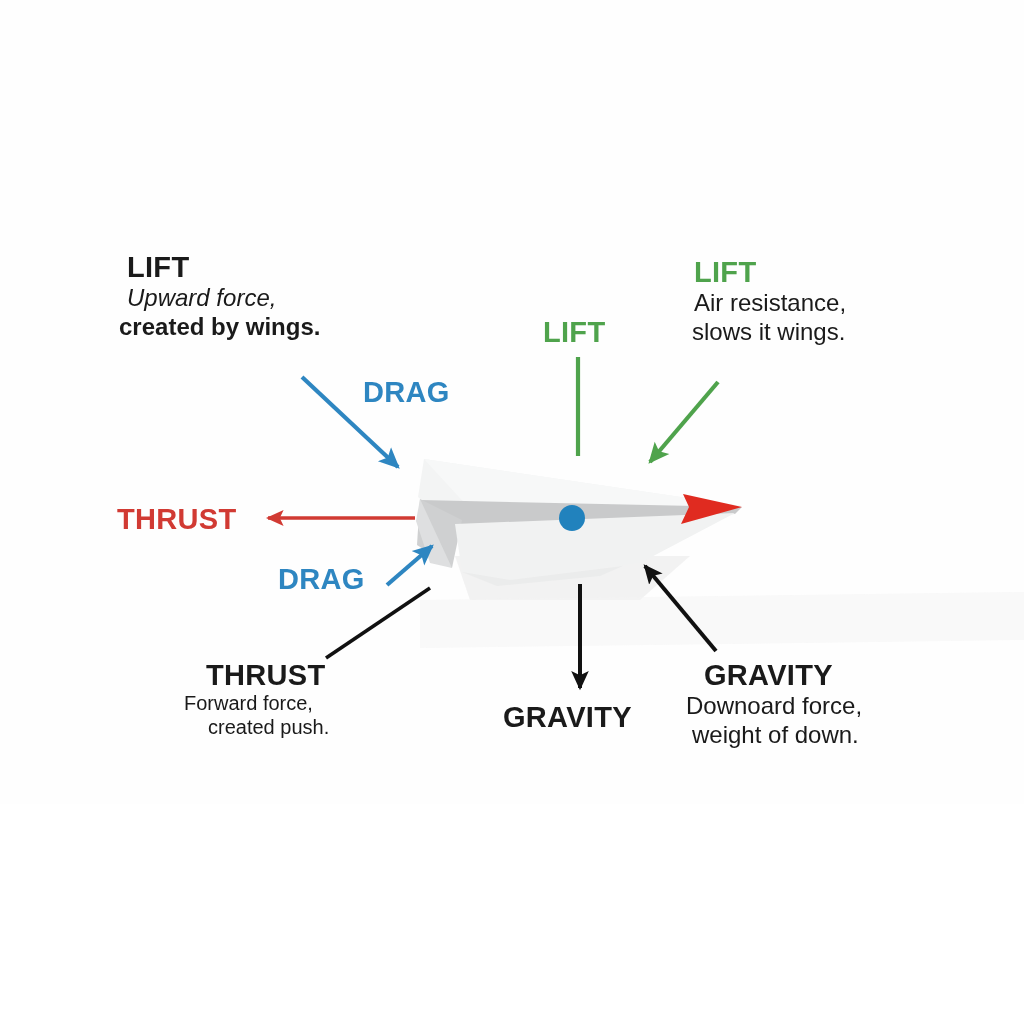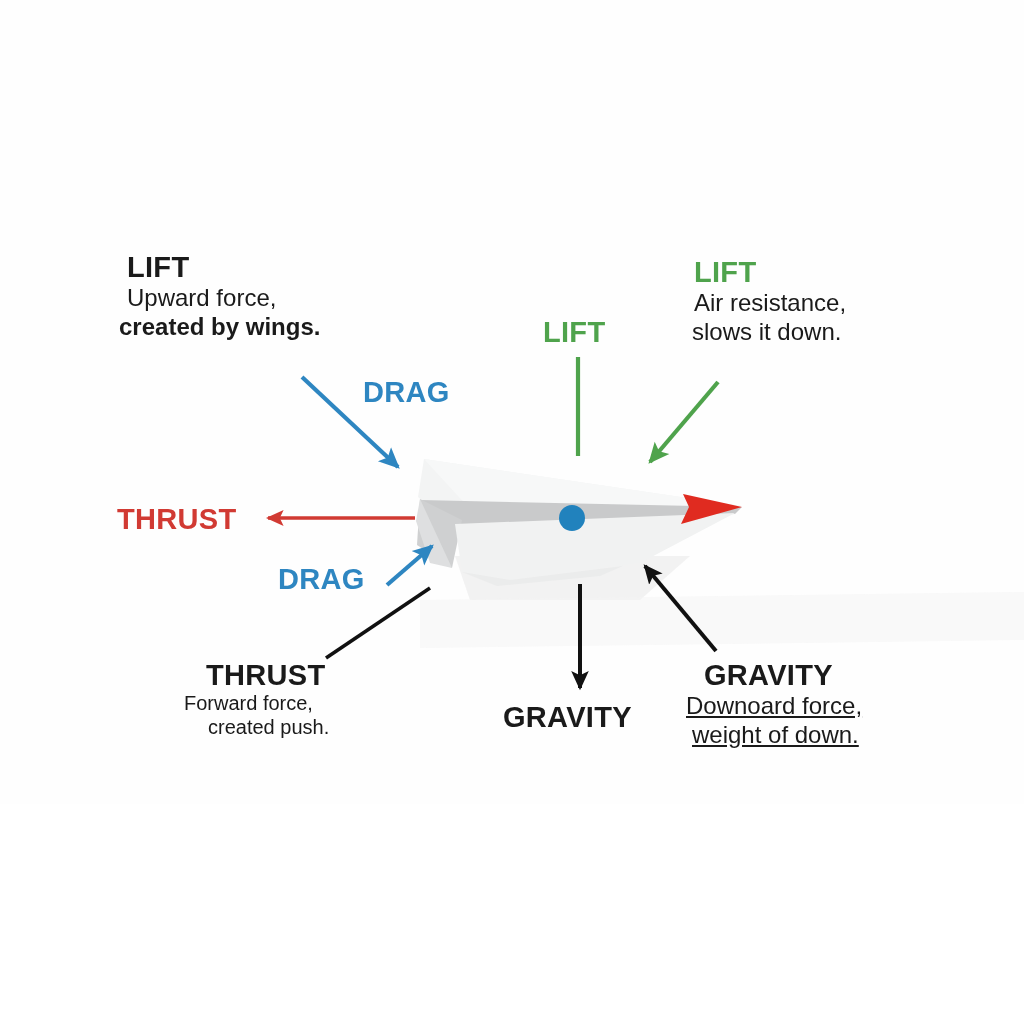--- a/index.html
+++ b/index.html
@@ -40,21 +40,21 @@
     font-weight: normal;
   }
   
   #anno-lift-left {
     left: 127px;
     top: 250px;
     color: #1a1a1a;
   }
   #anno-lift-left .title { font-size: 29px; }
   #anno-lift-left .desc { font-size: 24px; margin-top: 7px; }
-  #anno-lift-left .desc-line:nth-child(1) { padding-left: 0px; }
+  #anno-lift-left .desc-line:nth-child(1) { padding-left: 0px; font-style: italic; }
   #anno-lift-left .desc-line:nth-child(2) { margin-left: -8px; font-weight: bold; }
 
   
   #anno-lift-right {
     left: 694px;
     top: 255px;
     color: #1a1a1a;
   }
   #anno-lift-right .title { font-size: 29px; color: #4FA34C; }
   #anno-lift-right .desc { font-size: 24px; }
@@ -117,21 +117,21 @@
     color: #1a1a1a;
     letter-spacing: 0.3px;
   }
   
   #anno-gravity-block {
     left: 704px;
     top: 658px;
     color: #1a1a1a;
   }
   #anno-gravity-block .title { font-size: 29px; }
-  #anno-gravity-block .desc { font-size: 24px; margin-top: 1px; text-decoration: underline; }
+  #anno-gravity-block .desc { font-size: 24px; margin-top: 1px; }
   #anno-gravity-block .desc-line:nth-child(1) { margin-left: -18px; }
   #anno-gravity-block .desc-line:nth-child(2) { margin-left: -12px; }
 </style>
 </head>
 <body>
 
 <div id="diagram">
 
   <svg class="canvas-svg" viewBox="0 0 1024 1024">
     <defs>
@@ -193,21 +193,21 @@
     <span class="desc">
       <span class="desc-line">Upward force,</span>
       <span class="desc-line">created by wings.</span>
     </span>
   </div>
 
   <div class="anno" id="anno-lift-right">
     <span class="title">LIFT</span>
     <span class="desc">
       <span class="desc-line">Air resistance,</span>
-      <span class="desc-line">slows it down.</span>
+      <span class="desc-line">slows it wings.</span>
     </span>
   </div>
 
   <div class="anno" id="anno-lift-center">LIFT</div>
 
   <div class="anno" id="anno-drag-upper">DRAG</div>
 
   <div class="anno" id="anno-drag-lower">DRAG</div>
 
   <div class="anno" id="anno-thrust-red">THRUST</div>

